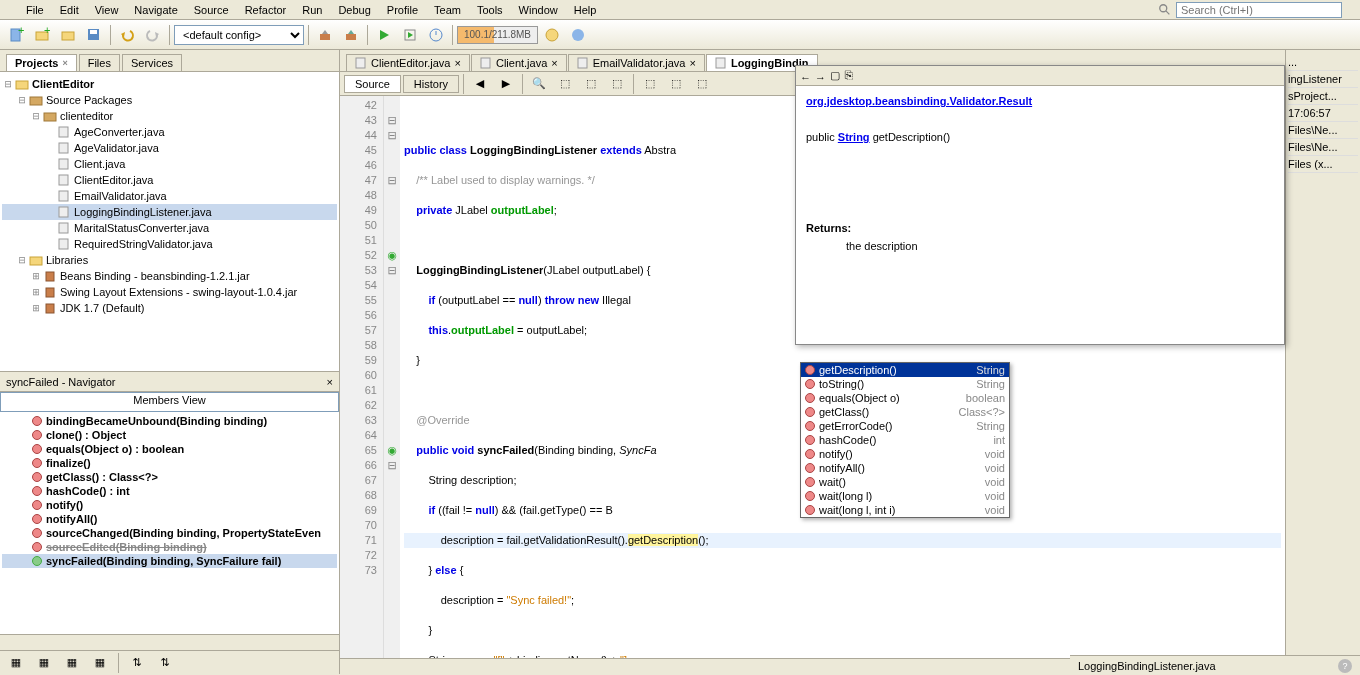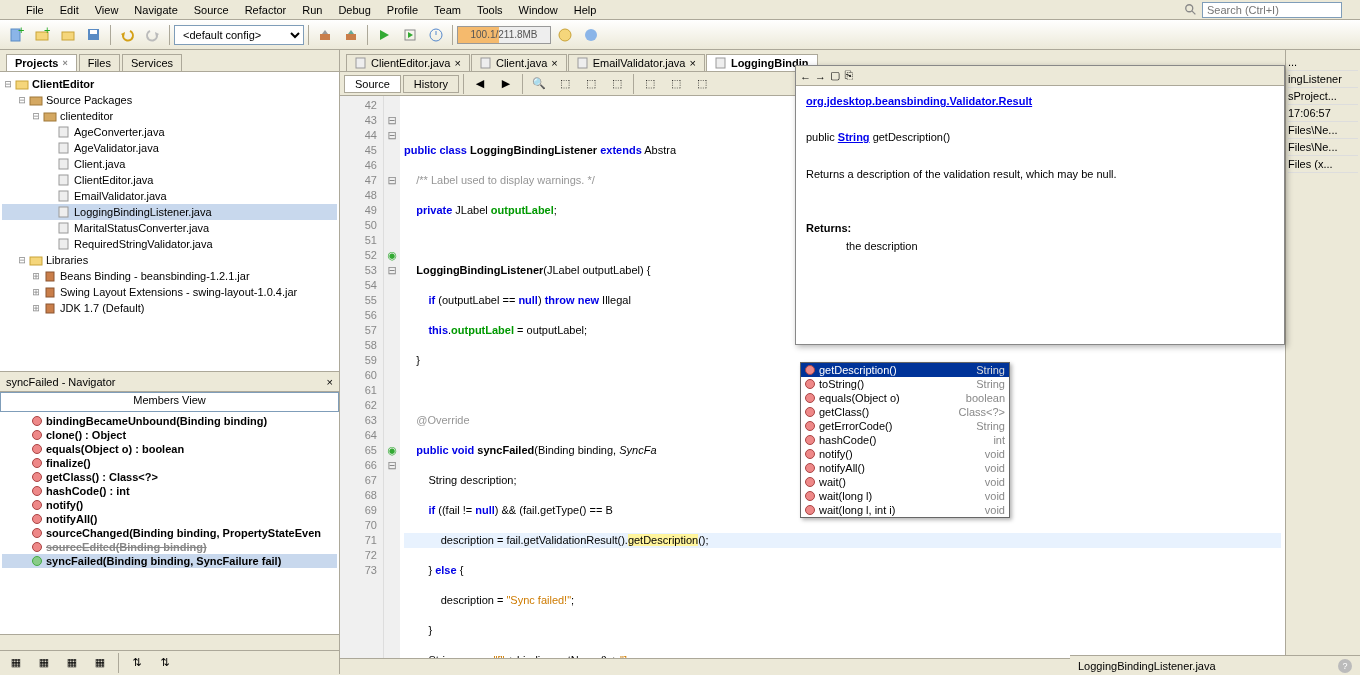--- a/index.html
+++ b/index.html
@@ -1,26 +1,26 @@
 <!DOCTYPE html>
 <html><head>
 <meta charset="utf-8">
 <style>
 * { margin:0; padding:0; box-sizing:border-box; font-family:Tahoma,Arial,sans-serif; font-size:11px; }
 body { background:#ece9d8; width:1360px; height:675px; overflow:hidden; position:relative; }
 .menubar { height:20px; background:#ece9d8; display:flex; align-items:center; padding:0 18px; border-bottom:1px solid #aca899; }
 .menubar span { padding:2px 8px; cursor:default; }
 .searchbox { margin-left:auto; display:flex; align-items:center; gap:4px; }
-.searchbox input { border:1px solid #7f9db9; padding:1px 4px; width:140px; font-size:11px; }
+.searchbox input { border:1px solid #7f9db9; padding:1px 4px; width:166px; font-size:11px; }
 .mag { width:14px; height:14px; }
 .toolbar { height:30px; background:linear-gradient(#fff,#ece9d8); border-bottom:1px solid #aca899; display:flex; align-items:center; padding:0 4px; gap:2px; }
 .tbtn { width:24px; height:24px; display:flex; align-items:center; justify-content:center; border:1px solid transparent; }
 .tsep { width:1px; height:20px; background:#aca899; margin:0 2px; }
 .cfgsel { border:1px solid #7f9db9; padding:1px 4px; width:130px; height:20px; background:#fff; }
-.heapbar { width:94px; height:18px; background:linear-gradient(to right,#f5ba6d 0%,#f5ba6d 45%,#eee 45%); border:1px solid #999; font-size:10px; display:flex; align-items:center; justify-content:center; color:#555; }
+.heapbar { width:81px; height:18px; background:linear-gradient(to right,#f5ba6d 0%,#f5ba6d 45%,#eee 45%); border:1px solid #999; font-size:10px; display:flex; align-items:center; justify-content:center; color:#555; }
 .main { display:flex; height:624px; }
 .left { width:340px; display:flex; flex-direction:column; border-right:1px solid #aca899; }
 .panel-tabs { height:22px; display:flex; align-items:flex-end; background:#ece9d8; border-bottom:1px solid #aca899; padding-left:6px; gap:2px; }
 .ptab { padding:2px 8px; background:#ece9d8; border:1px solid #aca899; border-bottom:none; font-size:11px; display:flex; align-items:center; gap:4px; }
 .ptab.active { background:#fff; font-weight:bold; }
 .ptab .x { font-size:9px; color:#888; }
 .tree { flex:1; background:#fff; overflow:auto; padding:4px 2px; border-bottom:1px solid #aca899; }
 .tnode { display:flex; align-items:center; padding:1px 0; white-space:nowrap; }
 .tnode .tw { width:12px; text-align:center; color:#888; font-size:9px; }
 .tnode .ic { width:16px; height:14px; margin-right:2px; display:inline-flex; align-items:center; justify-content:center; }
@@ -564,21 +564,21 @@
 <div class="javadoc">
   <div class="jd-tb">
     <span>←</span>
     <span>→</span>
     <span>▢</span>
     <span>⎘</span>
   </div>
   <div class="jd-body">
     <a href="#">org.jdesktop.beansbinding.Validator.Result</a><br><br>
     <span class="jd-code"><span>public </span><a href="#">String</a><span> getDescription()</span></span><br><br>
-    <span><span>Returns a description of the validation result, which may be </span><code>null</code>.</span><br><br><br>
+    <br><br><br>
     <b>Returns:</b><br>
     <span style="padding-left:40px">the description</span>
   </div>
 </div>
 
 <div class="popup">
   <div class="pitem sel">
       <span class="pd"></span>
       <span class="pn">getDescription()</span>
       <span class="pt">String</span>

